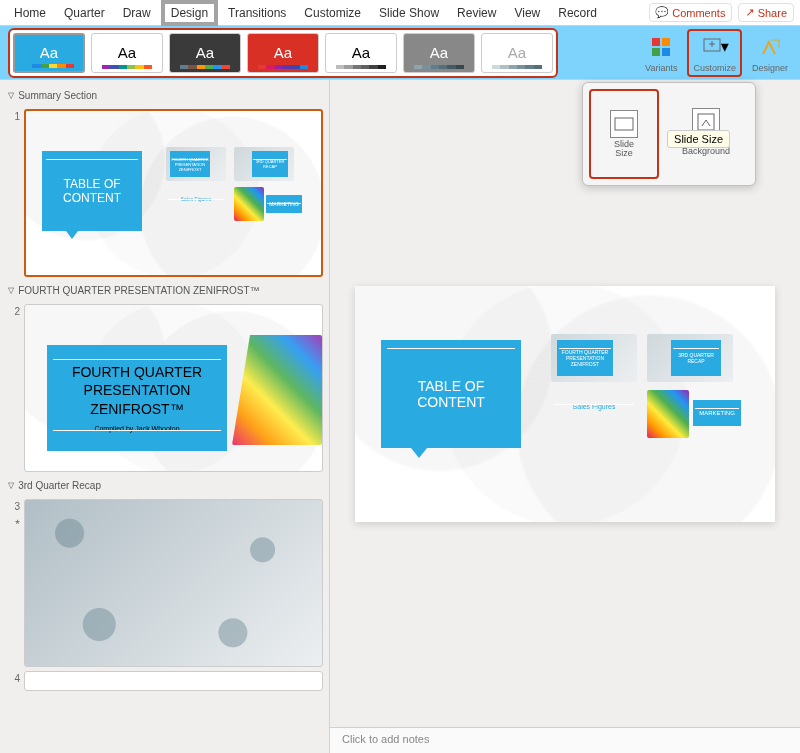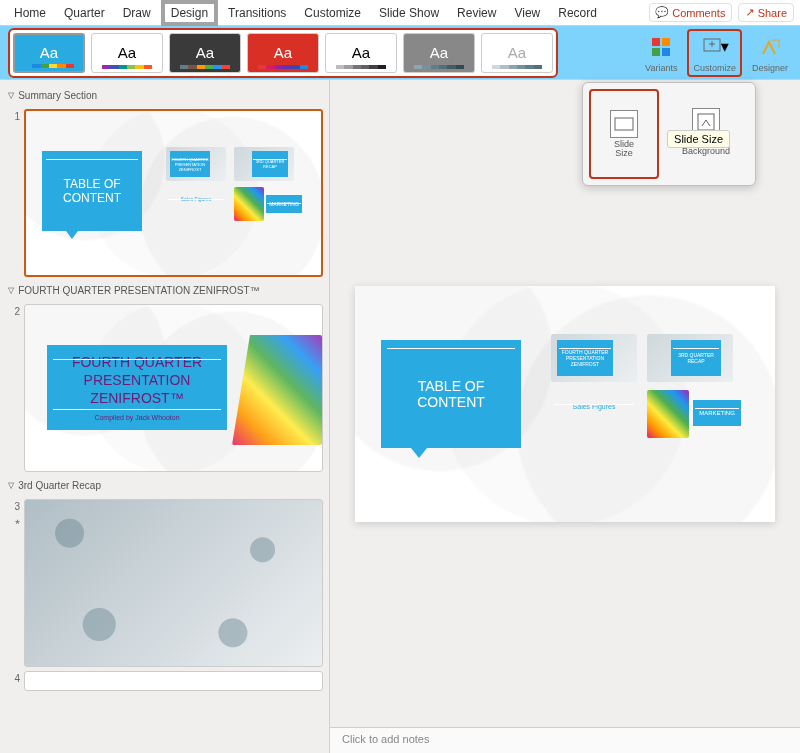--- a/index.html
+++ b/index.html
@@ -45,21 +45,21 @@
 .dd-item .lbl{font-size:9px;color:#555;text-align:center;line-height:1}
 .tooltip{position:absolute;top:130px;right:70px;background:#fffde7;border:1px solid #ccc;padding:2px 6px;font-size:11px;border-radius:3px;z-index:11}
 
 .blue-box{position:absolute;background:#29abe2;color:#fff;display:flex;flex-direction:column;align-items:center;justify-content:center;text-align:center;font-size:11px;font-weight:500}
 .blue-box::before{content:"";position:absolute;top:8px;left:4%;right:4%;height:1px;background:#fff}
 .tri{position:absolute;width:0;height:0;border-left:6px solid transparent;border-right:6px solid transparent;border-top:8px solid #29abe2}
 .mini-img{position:absolute;border-radius:2px}
 .xo-bg{background:linear-gradient(135deg,#cfd8dc,#eceff1)}
 .rainbow{background:linear-gradient(45deg,#e91e63,#ff9800,#ffeb3b,#4caf50,#2196f3,#9c27b0)}
 .circles-bg{position:absolute;inset:0;background:radial-gradient(circle at 20% 30%,rgba(0,0,0,.03) 30%,transparent 31%),radial-gradient(circle at 70% 60%,rgba(0,0,0,.03) 40%,transparent 41%),radial-gradient(circle at 50% 50%,rgba(0,0,0,.02) 50%,transparent 51%)}
-.slide2-title{position:absolute;left:22px;top:40px;width:180px;height:85px;background:#29abe2;color:#701a75;display:flex;flex-direction:column;align-items:center;justify-content:center;font-size:14px;font-weight:400;text-align:center;line-height:1.3}
+.slide2-title{position:absolute;left:22px;top:40px;width:180px;height:106px;background:#29abe2;color:#000000;display:flex;flex-direction:column;align-items:center;justify-content:center;font-size:14px;font-weight:400;text-align:center;line-height:1.3}
 .slide2-title::before{content:"";position:absolute;top:14px;left:6px;right:6px;height:1px;background:#fff}
 .slide2-title::after{content:"";position:absolute;bottom:20px;left:6px;right:6px;height:1px;background:#fff}
 .star{font-size:9px;color:#555}
 </style>
 </head>
 <body>
 
 <div class="ribbon-tabs">
   <div class="tab">Home</div>
   <div class="tab">Quarter</div>

